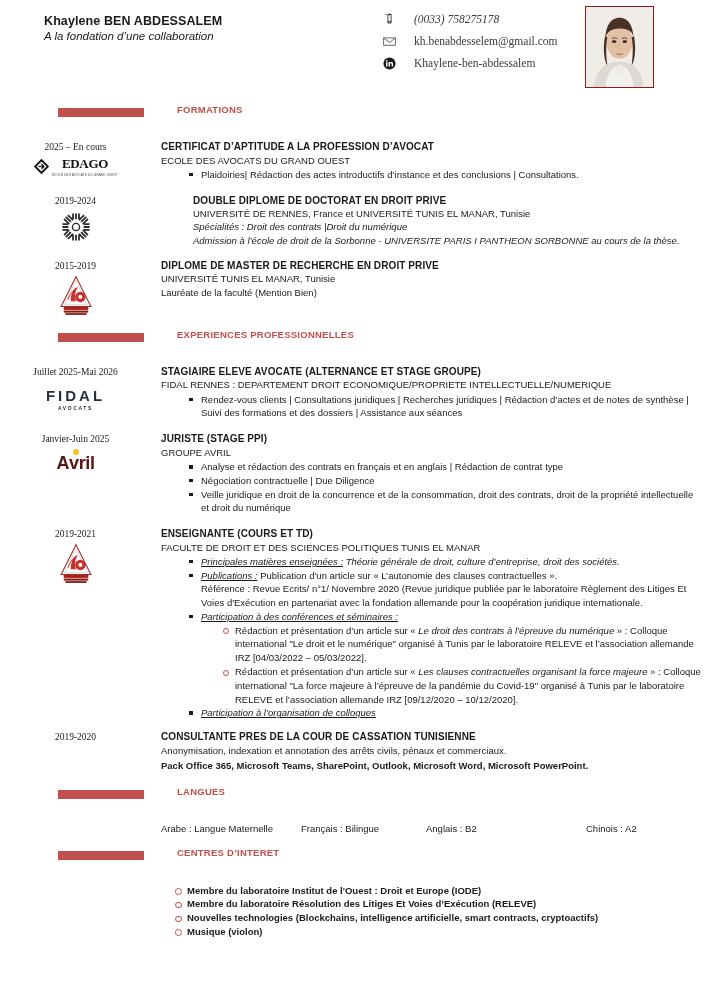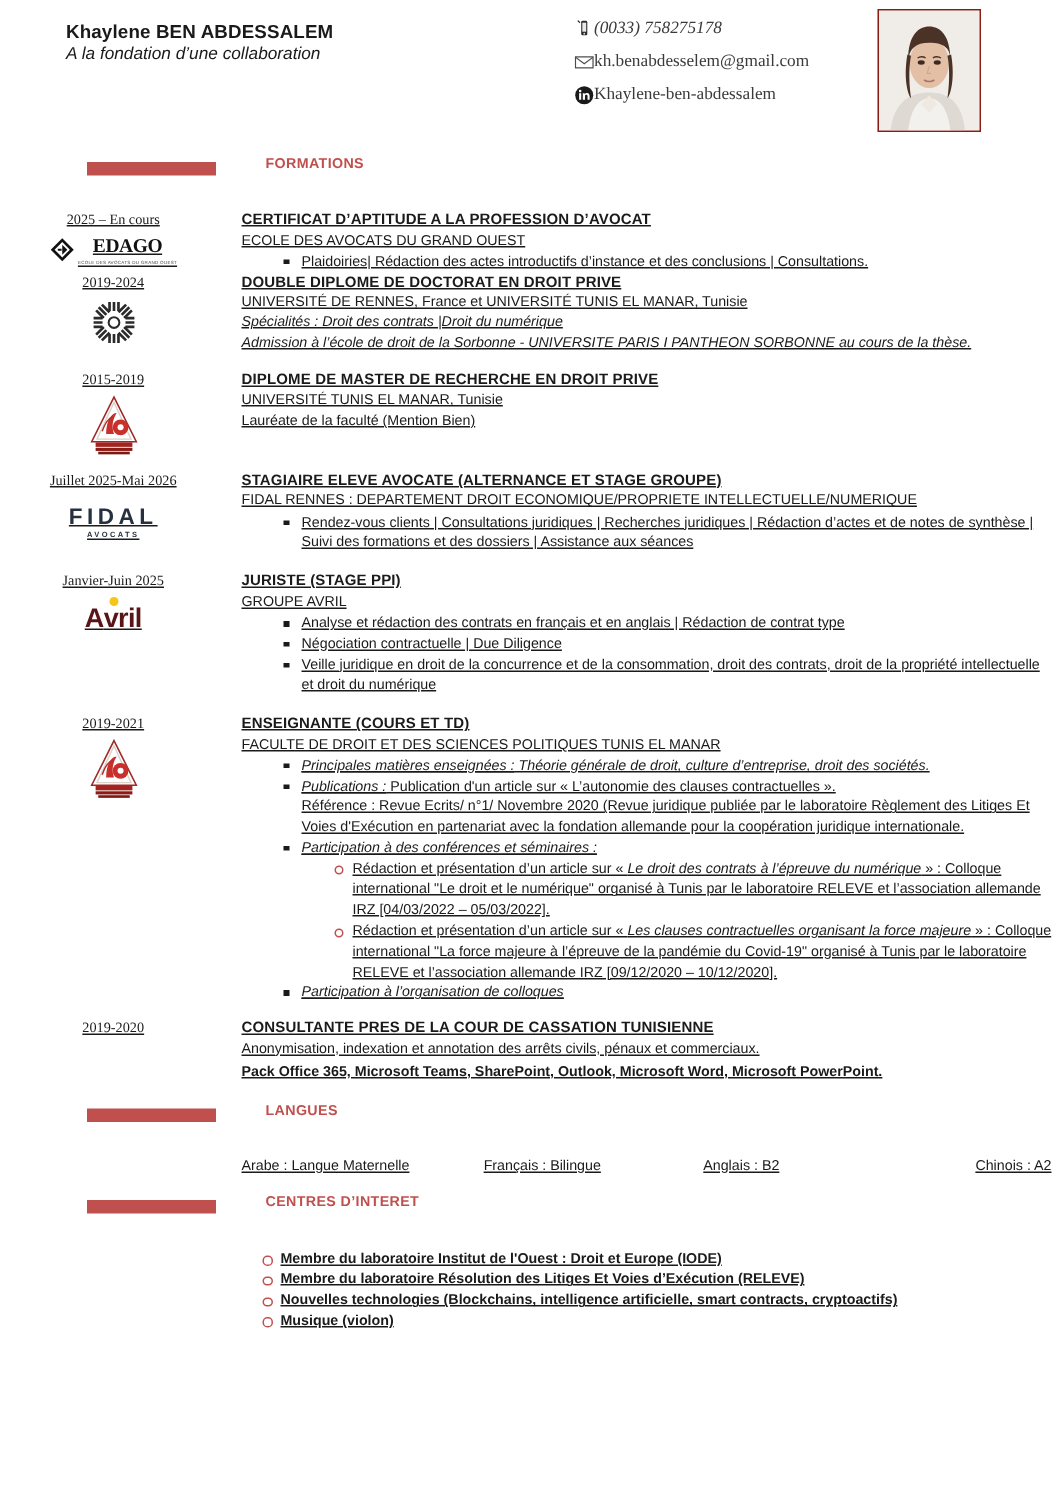--- a/index.html
+++ b/index.html
@@ -7,37 +7,37 @@
   html, body { margin: 0; padding: 0; }
   body {
     width: 709px;
     height: 1003px;
     background: #ffffff;
     font-family: "Liberation Sans", sans-serif;
     color: #1a1a1a;
     overflow: hidden;
     position: relative;
   }
-  .page { position: relative; width: 709px; height: 1003px; padding: 0; text-decoration: underline; }
+  .page { position: relative; width: 709px; height: 1003px; padding: 0; }
 
   
   .header { position: relative; height: 88px; }
   .name-block { position: absolute; left: 44px; top: 14px; }
   .full-name {
     font-size: 12.5px; font-weight: bold; letter-spacing: .1px;
     color: #1a1a1a; white-space: nowrap;
   }
   .tagline {
     font-size: 11.5px; font-style: italic; color: #1a1a1a;
     margin-top: 2px; white-space: nowrap;
   }
 
   .contact-block { position: absolute; left: 383px; top: 8px; }
   .contact-row {
-    display: flex; align-items: center; gap: 0;
+    display: flex; align-items: center; gap: 18px;
     height: 22px; font-family: "Liberation Serif", serif;
     font-size: 11.5px; color: #3a3a3a; white-space: nowrap;
   }
   .contact-row.phone { font-style: italic; }
   .ci { width: 13px; height: 13px; flex: 0 0 13px; display: block; }
 
   .photo-frame {
     position: absolute; left: 585px; top: 6px;
     width: 69px; height: 82px;
     border: 1.5px solid #8c1a15; background: #efeae4;
@@ -96,21 +96,21 @@
     border: 1px solid #c0504d; border-radius: 50%; top: 4.5px;
   }
   ul.bl.circle-red > li::before {
     content: ""; width: 4.5px; height: 4.5px; background: transparent;
     border: 1px solid #c0504d; border-radius: 50%; top: 4.5px;
   }
   .plain-line { font-size: 9.5px; line-height: 1.45; color: #1a1a1a; }
   .u-it { font-style: italic; text-decoration: underline; }
   .it { font-style: italic; }
 
-  .langs { display: flex; font-size: 9.5px; color: #1a1a1a; padding-top: 1px; justify-content: space-between; }
+  .langs { display: flex; font-size: 9.5px; color: #1a1a1a; padding-top: 1px; }
   .langs > span { white-space: nowrap; }
   .lang0 { width: 140px; }
   .lang1 { width: 125px; }
   .lang2 { width: 160px; }
 
   .body-line { font-size: 9.5px; color: #1a1a1a; line-height: 1.45; }
 
   
   .edago { display:flex; align-items:center; gap:2px; }
   .edago-txt { font-family:"Liberation Serif", serif; font-size:13px; font-weight:bold; color:#111; letter-spacing:-.3px; }
@@ -213,21 +213,21 @@
     </div>
     <div class="right-col">
       <div class="job-title">CERTIFICAT D’APTITUDE A LA PROFESSION D’AVOCAT</div>
       <div class="org">ECOLE DES AVOCATS DU GRAND OUEST</div>
       <ul class="bl">
         <li>Plaidoiries| Rédaction des actes introductifs d’instance et des conclusions | Consultations.</li>
       </ul>
     </div>
   </div>
 
-  <div class="entry" style="margin-top:0;">
+  <div class="entry" style="margin-top:12px;gap:32px;">
     <div class="left-col">
       <div class="date">2019-2024</div>
       <div class="logo-wrap">
         <svg width="34" height="34" viewBox="0 0 40 40">
           <g stroke="#2b2b2b" stroke-width="2.1" stroke-linecap="butt">
             <path d="M20 4 v7 M16.5 4 v7 M23.5 4 v7"></path>
             <path d="M20 29 v7 M16.5 29 v7 M23.5 29 v7"></path>
             <path d="M4 20 h7 M4 16.5 h7 M4 23.5 h7"></path>
             <path d="M29 20 h7 M29 16.5 h7 M29 23.5 h7"></path>
             <path d="M8 8 L14 14 M10.5 6 L16.5 12 M6 10.5 L12 16.5"></path>
@@ -264,20 +264,24 @@
         </svg>
       </div>
     </div>
     <div class="right-col">
       <div class="job-title">DIPLOME DE MASTER DE RECHERCHE EN DROIT PRIVE</div>
       <div class="org">UNIVERSITÉ TUNIS EL MANAR, Tunisie</div>
       <div class="org">Lauréate de la faculté (Mention Bien)</div>
     </div>
   </div>
 
+  <div class="sec-head" style="margin-top:12px;">
+    <div class="sec-bar"></div>
+    <div class="sec-title">EXPERIENCES PROFESSIONNELLES</div>
+  </div>
 
   <div class="entry" style="margin-top:9px;">
     <div class="left-col">
       <div class="date">Juillet 2025-Mai 2026</div>
       <div class="logo-wrap">
         <div style="margin-top:6px;">
           <div class="fidal-txt">FIDAL</div>
           <div class="fidal-sub">AVOCATS</div>
         </div>
       </div>

